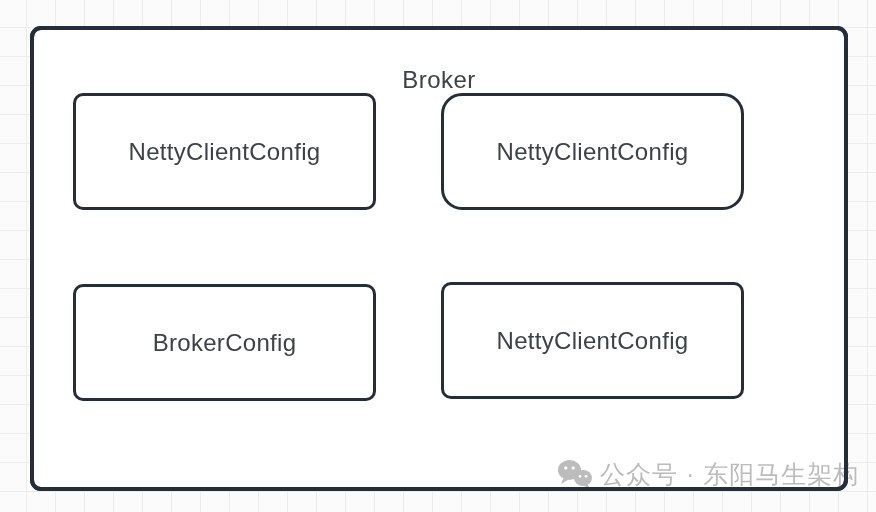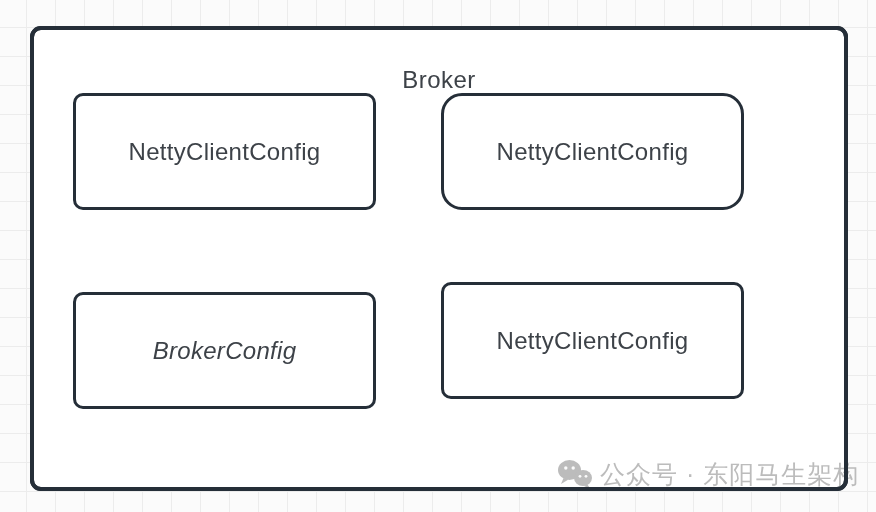--- a/index.html
+++ b/index.html
@@ -62,21 +62,21 @@
     align-items: center;
     justify-content: center;
   }
   .config-box .box-label {
     font-size: 24px;
     color: #3d4248;
     letter-spacing: 0.3px;
   }
   .pos-r1c1 { left: 73px;  top: 93px;  }
   .pos-r1c2 { left: 441px; top: 93px; border-radius: 21px;  }
-  .pos-r2c1 { left: 73px;  top: 292px; font-style: italic; }
+  .pos-r2c1 { left: 73px;  top: 284px; }
   .pos-r2c2 { left: 441px; top: 282px; }
   .watermark {
     position: absolute;
     left: 556px;
     top: 458px;
     display: flex;
     align-items: center;
     gap: 7px;
     z-index: 2;
     white-space: nowrap;

